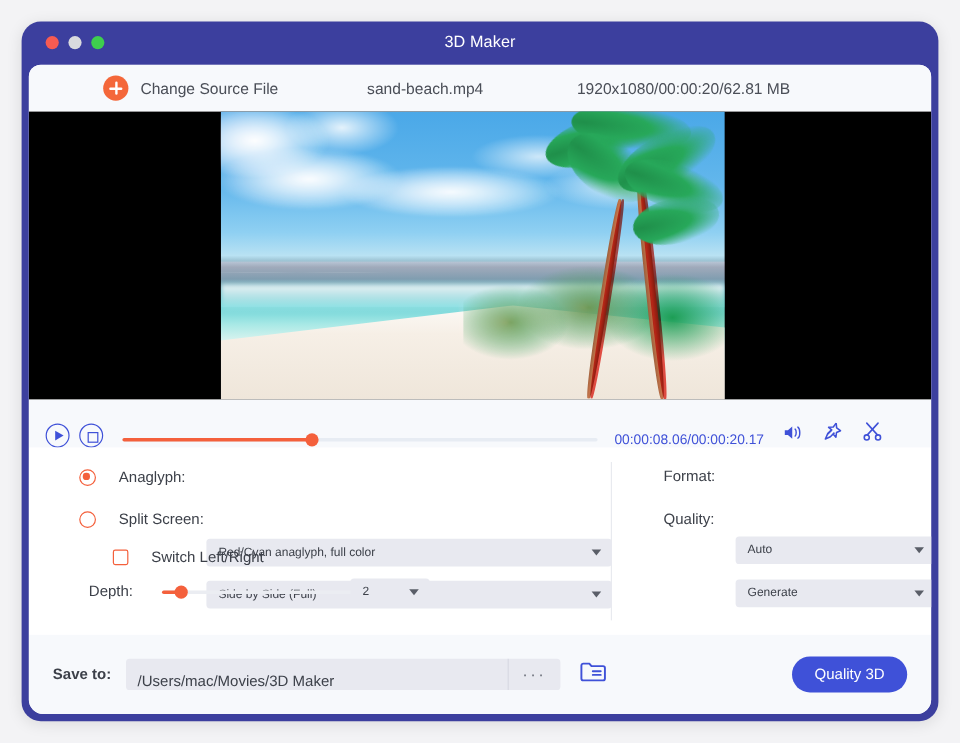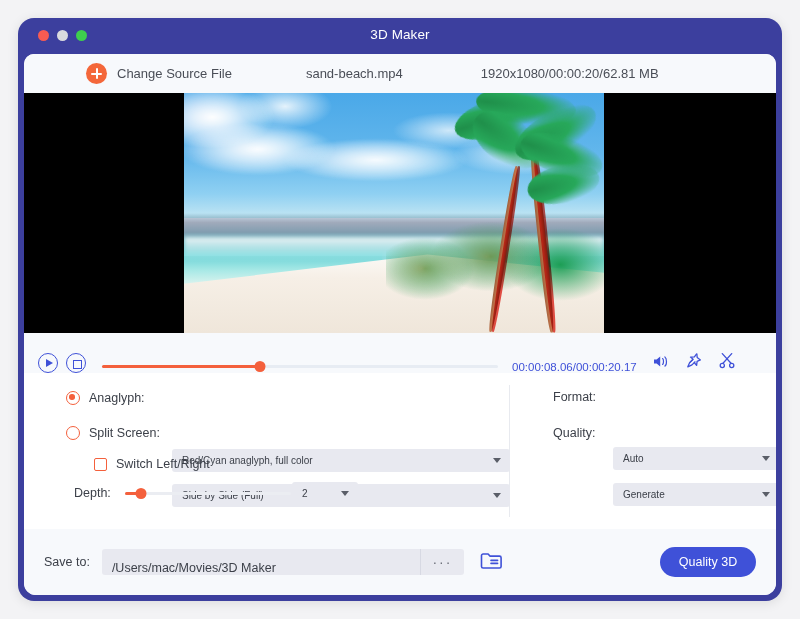--- a/index.html
+++ b/index.html
@@ -203,21 +203,21 @@
     white-space: nowrap; font-family: "Liberation Sans", sans-serif;
   }
   .ctl-icon { margin-left: 16px; flex: none; }
 
   
   .settings { position: absolute; left: 0; top: 319px; width: 752px; height: 156px; background:#fff; }
   .divider {
     position: absolute; left: 485px; top: 12px; width: 1px; height: 132px;
     background: #e8eaef;
   }
-  .row { position: absolute; display: flex; align-items: center; }
+  .row { position: absolute; display: flex; align-items: center; gap: 10px; }
   .radio {
     width: 14px; height: 14px; border-radius: 50%;
     border: 1.8px solid #f4603c; position: relative; flex: none;
   }
   .radio.on::after {
     content: ""; position: absolute; left: 2.2px; top: 2.2px;
     width: 5.6px; height: 5.6px; border-radius: 50%; background: #f4603c;
   }
   .lab { margin-left: 9px; font-size: 12.5px; color: #3c4049; }
   .select {
@@ -248,21 +248,21 @@
     background: #f4603c; border-radius: 50%; transform: translateX(-5.5px);
   }
 
   
   .bottombar {
     position: absolute; left: 0; bottom: 0;
     width: 752px; height: 66px;
     background: #f7f9fc;
     display: flex; align-items: center;
   }
-  .saveto { margin-left: 20px; font-size: 12.5px; color: #3c4049; }
+  .saveto { margin-left: 20px; font-size: 12.5px; color: #3c4049; font-weight: bold; }
   .pathbox {
     margin-left: 12px; width: 362px; height: 26px;
     background: #e8e9f0; border-radius: 3px;
     display: flex; align-items: center; position: relative;
   }
   .pathtext { margin-left: 10px; font-size: 12.5px; color: #3c4049; margin-top: 12px; }
   .ellipsis-btn {
     position: absolute; right: 0; top: 0; width: 44px; height: 26px;
     border-left: 1px solid #d7d9e3;
     display: flex; align-items: center; justify-content: center;

